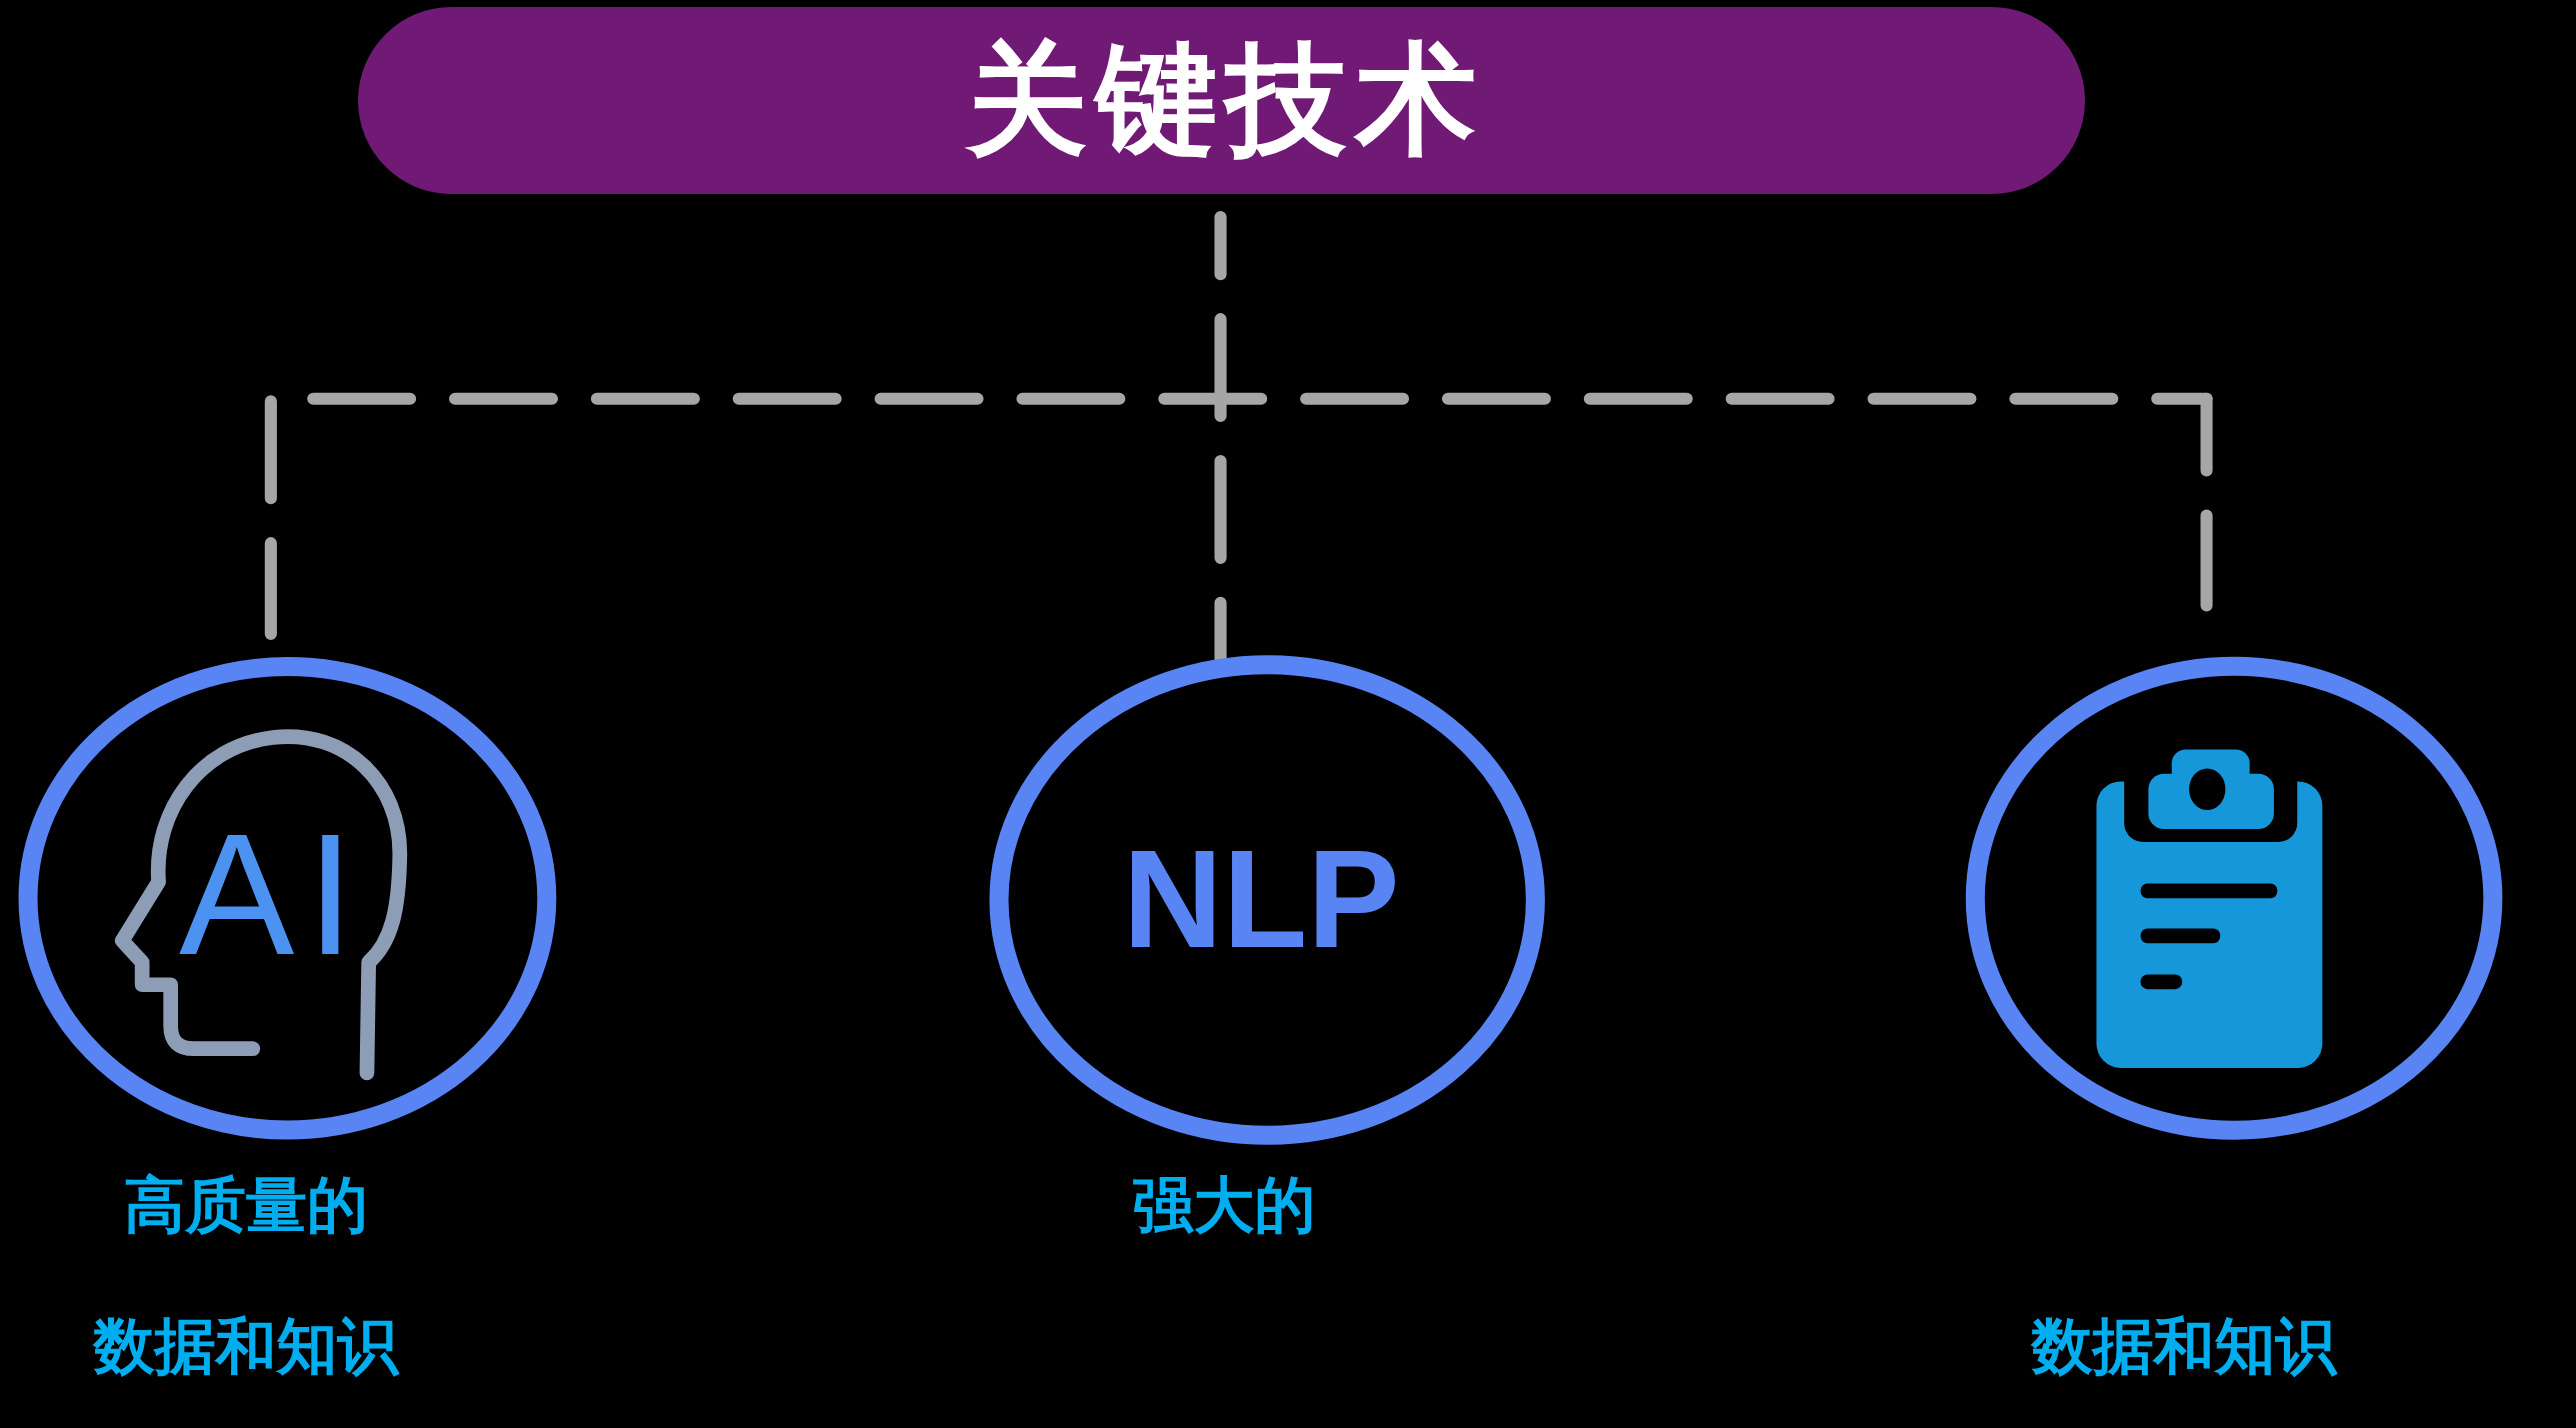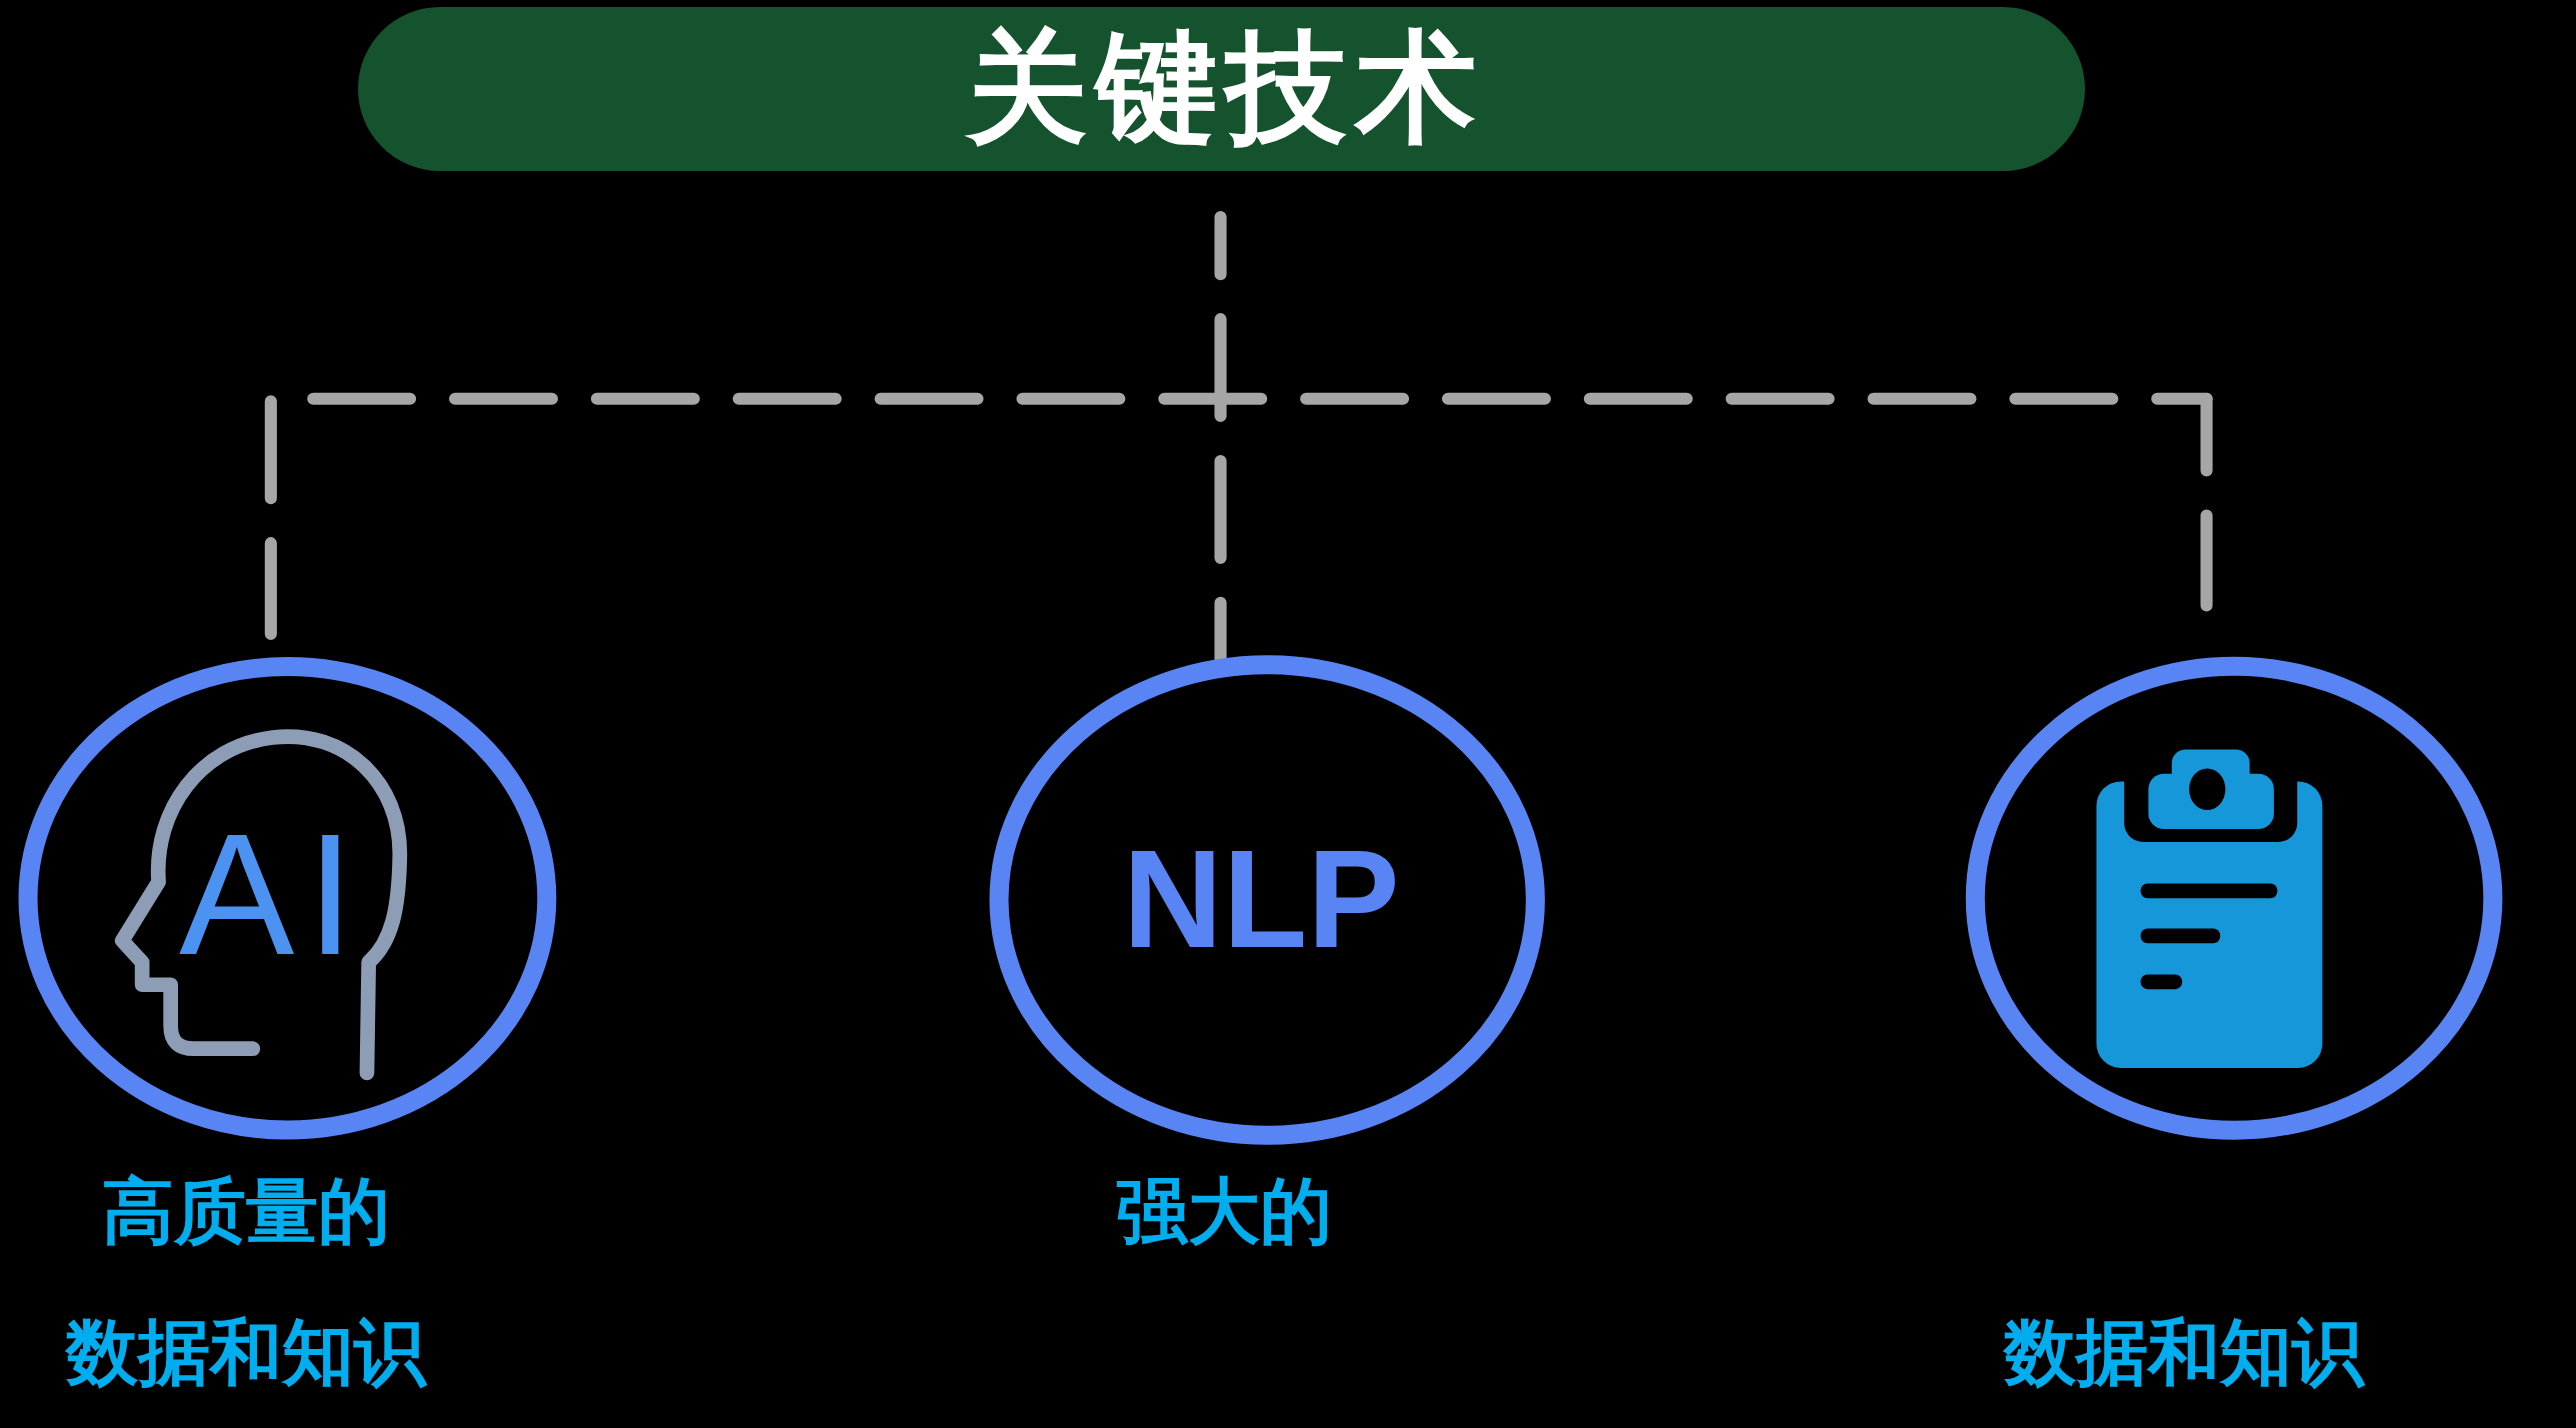--- a/index.html
+++ b/index.html
@@ -13,22 +13,22 @@
     height: 1428px;
     background: #000000;
     overflow: hidden;
     font-family: "Liberation Sans", "DejaVu Sans", sans-serif;
   }
   .title-banner {
     position: absolute;
     left: 358px;
     top: 7px;
     width: 1727px;
-    height: 164px;
-    background: #14532d;
+    height: 187px;
+    background: #701a75;
     border-radius: 106px;
     display: flex;
     align-items: center;
     justify-content: center;
   }
   .title-text {
     color: #FFFFFF;
     font-size: 121px;
     font-weight: bold;
     letter-spacing: 8.7px;
@@ -37,21 +37,21 @@
   }
   .connector-svg, .node-svg {
     position: absolute;
     left: 0;
     top: 0;
   }
   .label-line {
     position: absolute;
     transform: translateX(-50%);
     color: #00AEF0;
-    font-size: 72px;
+    font-size: 61px;
     font-weight: bold;
     line-height: 1;
     white-space: nowrap;
     text-align: center;
   }
   .lbl-row1 { top: 1175px; }
   .lbl-row2 { top: 1300px; margin-top: 16px; }
   .lbl-col1 { left: 246px; }
   .lbl-col2 { left: 1224px; }
   .lbl-col3 { left: 2184px; }

